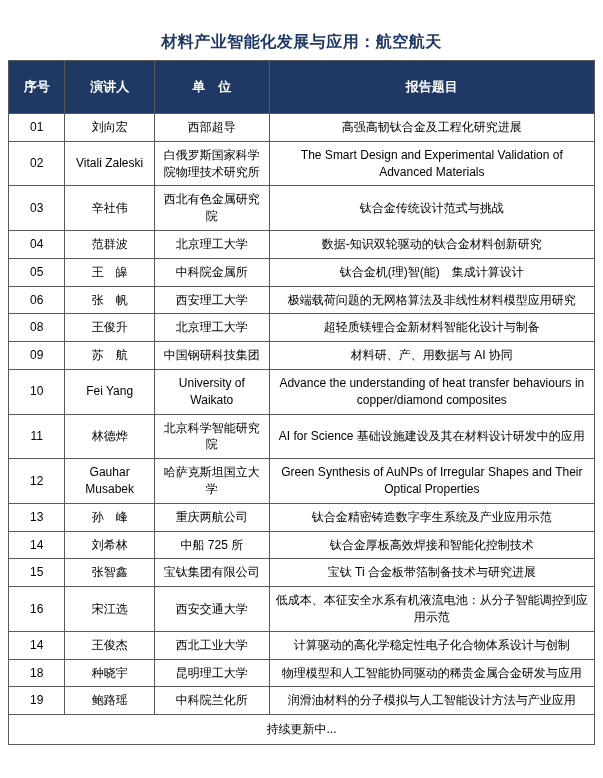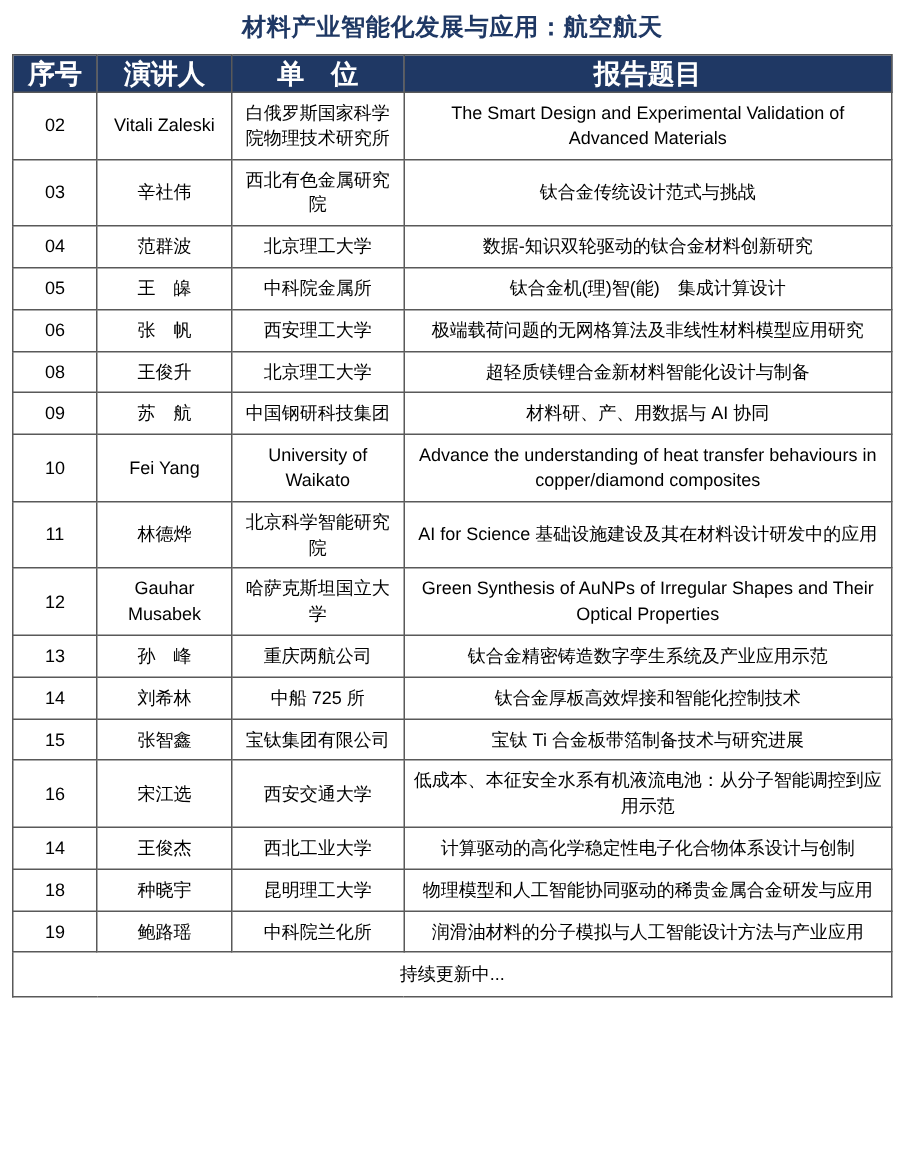--- a/index.html
+++ b/index.html
@@ -10,42 +10,42 @@
     --header-text:#FFFFFF;
   }
   *{box-sizing:border-box;}
   html,body{margin:0;padding:0;background:#ffffff;}
   body{
     width:603px;height:778px;
     font-family:"Liberation Sans","DejaVu Sans",sans-serif;
     color:var(--text);
     overflow:hidden;
   }
-  .page{padding:7px 8px 0 8px;}
+  .page{padding:7px 8px 0 8px;margin-top:24px;}
   .page-title{
     margin:1px 0 7px 0;
     text-align:center;
     font-size:16px;
     font-weight:bold;
     color:var(--navy);
     letter-spacing:0.5px;
   }
   table.schedule{
     width:587px;
     margin:0 auto;
     border-collapse:collapse;
     table-layout:fixed;
     border:1px solid var(--outer);
   }
   .schedule th{
     background:var(--navy);
     color:var(--header-text);
-    font-size:18px;
+    font-size:13px;
     font-weight:bold;
-    padding:0 3px;
+    padding:17px 3px;
     border:1px solid var(--grid);
     text-align:center;
   }
   .schedule td{
     border:1px solid var(--grid);
     font-size:12px;
     line-height:1.4;
     padding:5px 6px;
     text-align:center;
     vertical-align:middle;
@@ -70,20 +70,26 @@
   <table class="schedule">
     <thead>
       <tr>
         <th class="col-no">序号</th>
         <th class="col-speaker">演讲人</th>
         <th class="col-org">单　位</th>
         <th class="col-title">报告题目</th>
       </tr>
     </thead>
     <tbody>
+  <tr class="data-row">
+    <td class="col-no">01</td>
+    <td class="col-speaker">刘向宏</td>
+    <td class="col-org">西部超导</td>
+    <td class="col-title">高强高韧钛合金及工程化研究进展</td>
+  </tr>
 
   <tr class="data-row">
     <td class="col-no">02</td>
     <td class="col-speaker">Vitali Zaleski</td>
     <td class="col-org">白俄罗斯国家科学院物理技术研究所</td>
     <td class="col-title">The Smart Design and Experimental Validation of Advanced Materials</td>
   </tr>
 
   <tr class="data-row">
     <td class="col-no">03</td>

